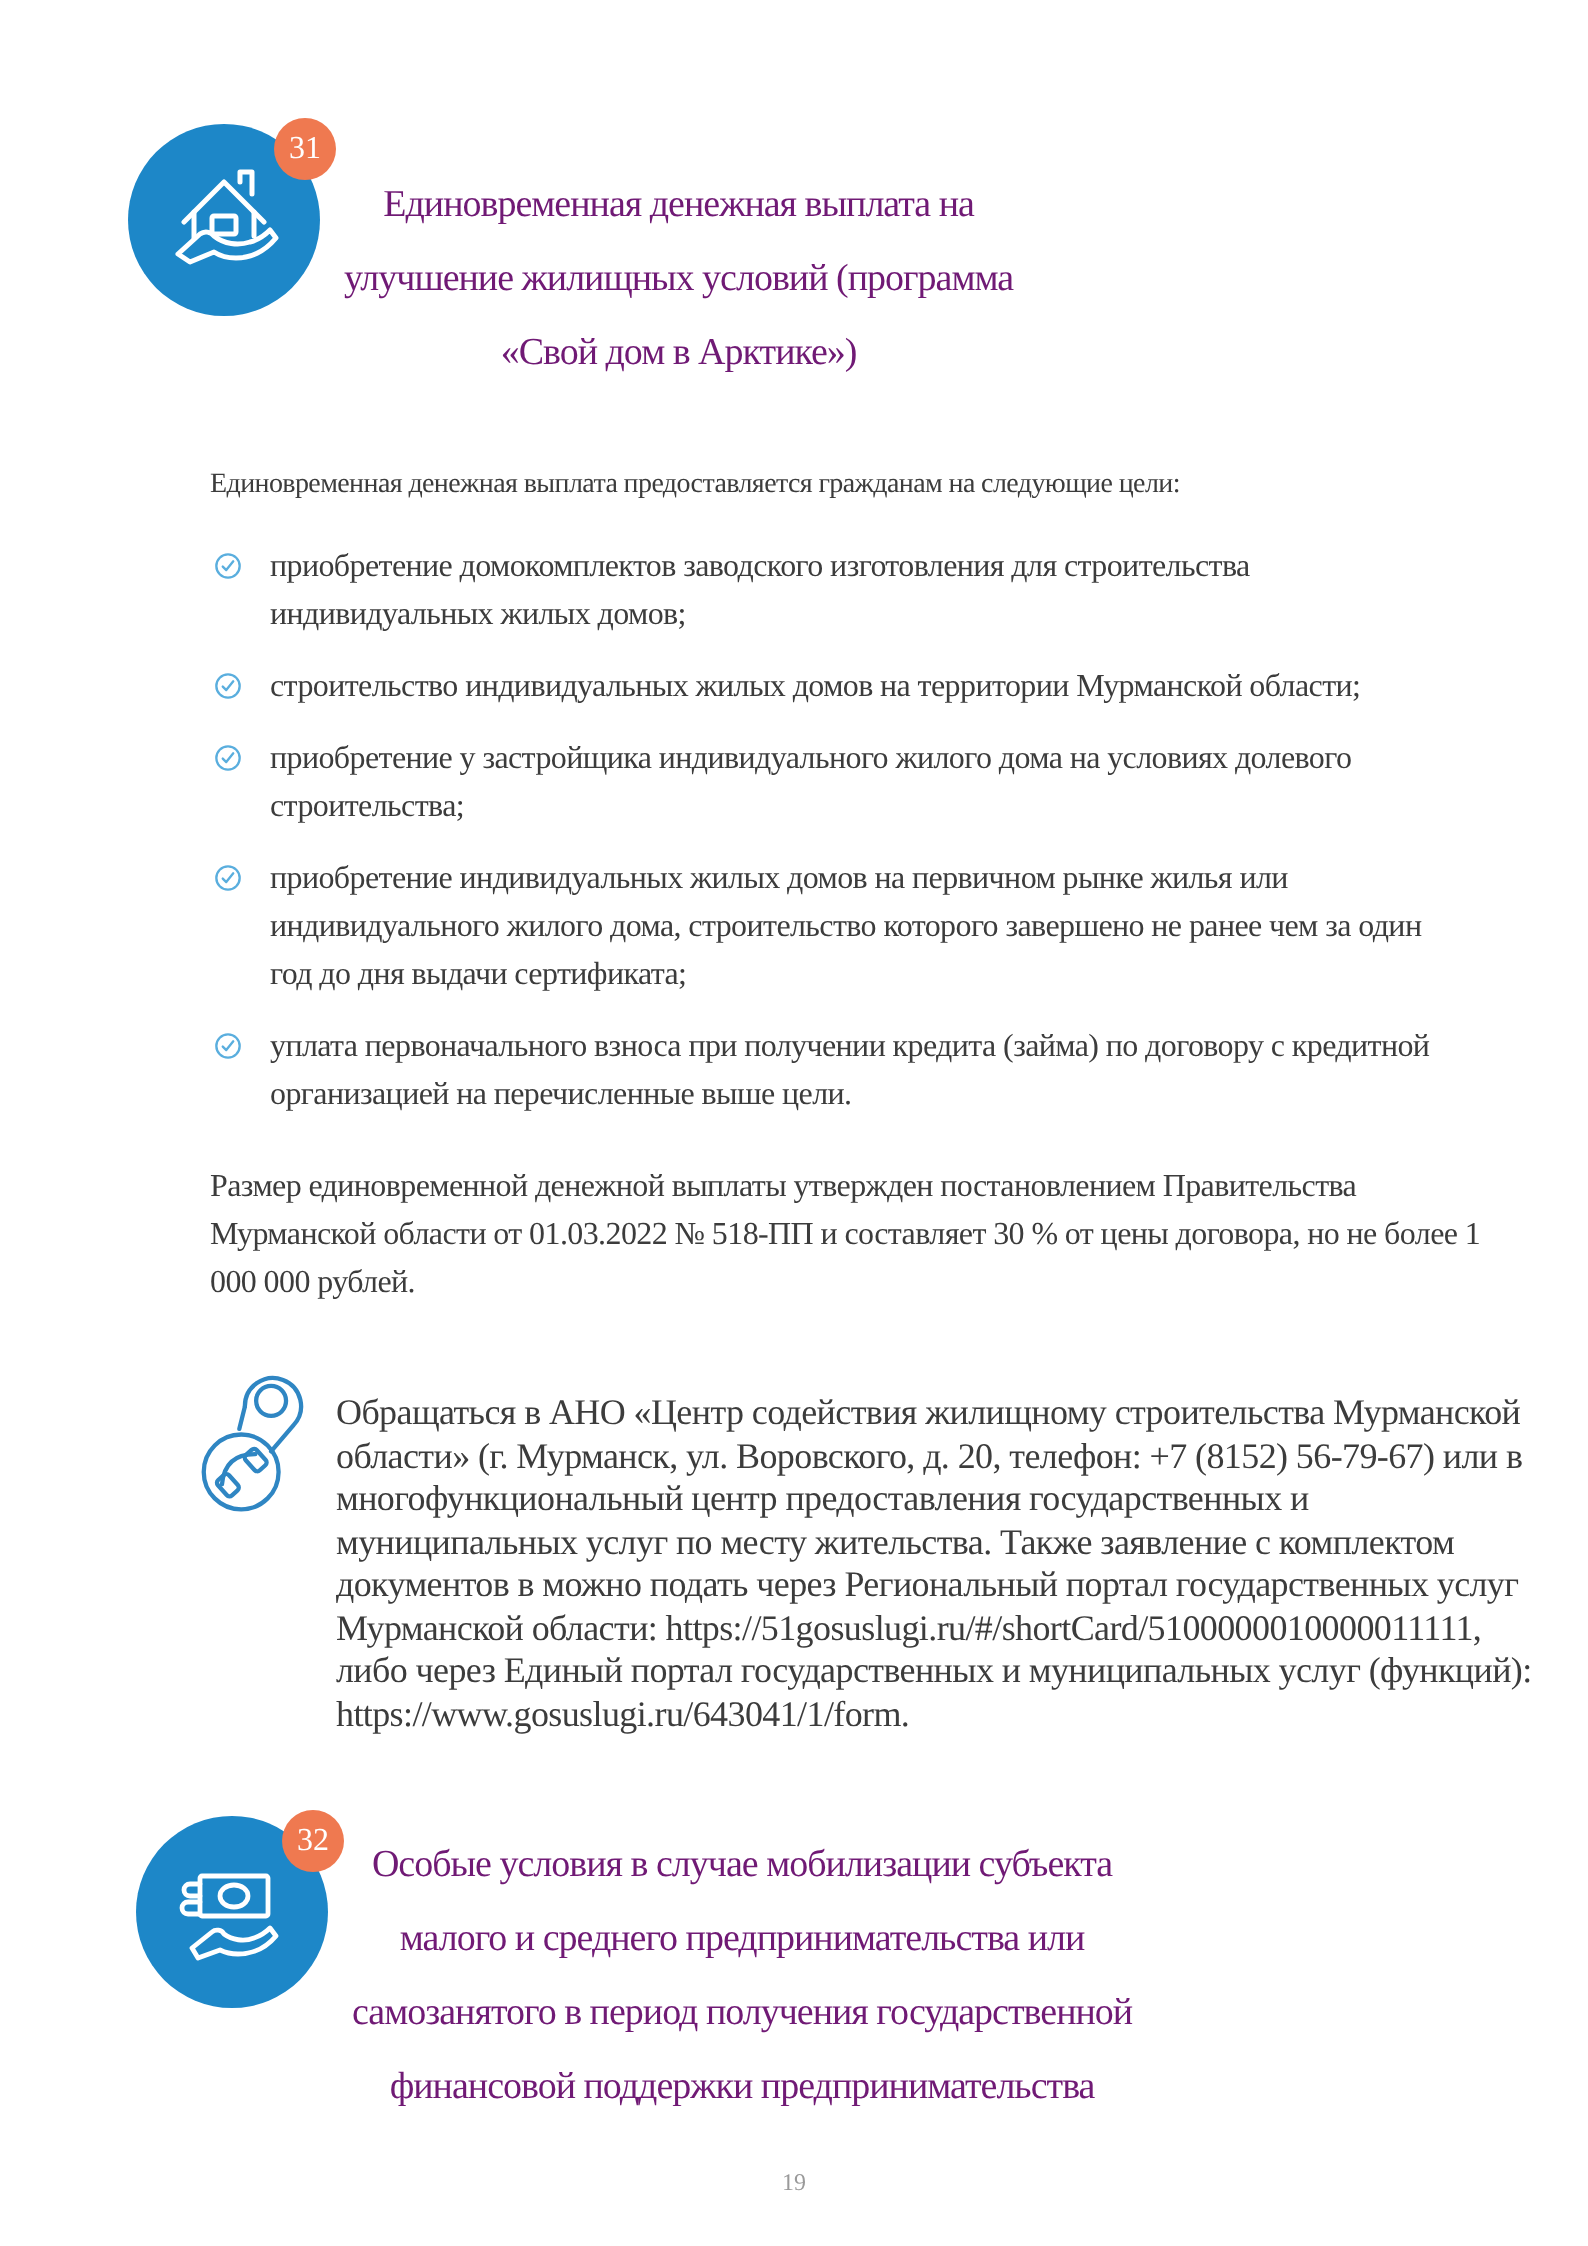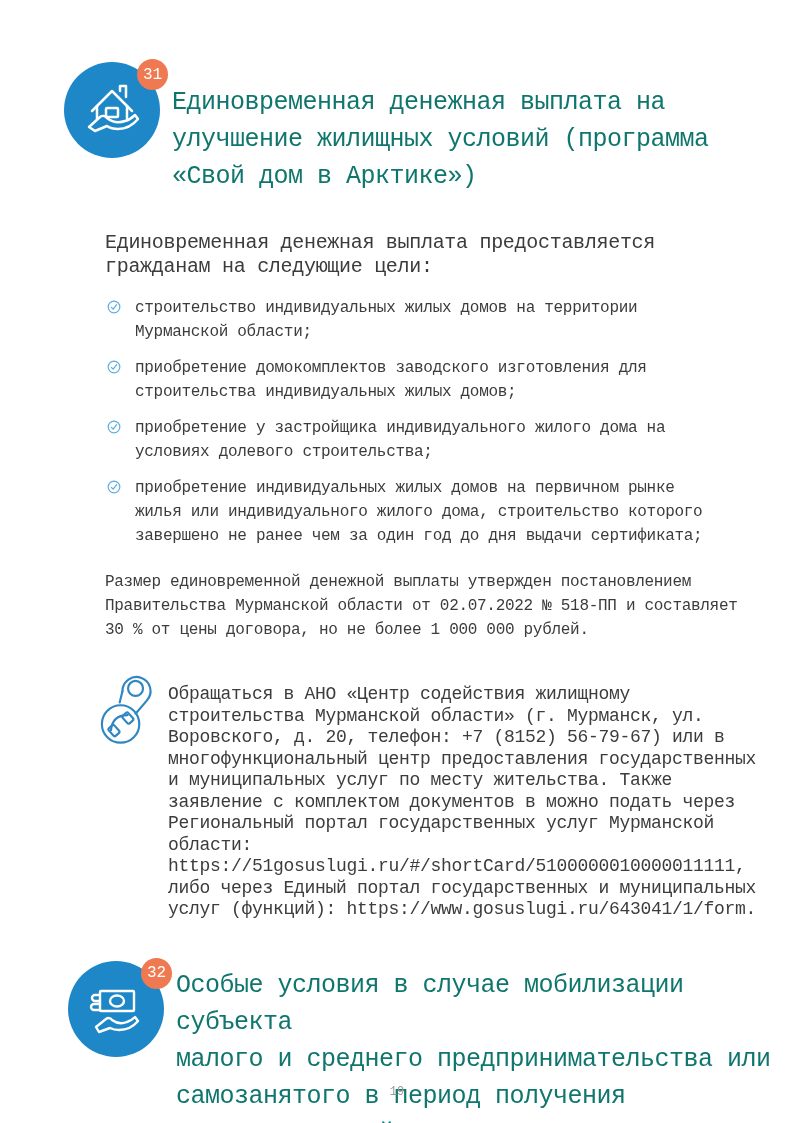--- a/index.html
+++ b/index.html
@@ -1,21 +1,21 @@
 <!DOCTYPE html>
 <html lang="ru"><head>
 <meta charset="utf-8">
 <style>
   html,body{margin:0;padding:0;background:#e8e8e8;}
   .page{
     position:relative;
     width:794px;height:1123px;
     margin:0 auto;
     background:#ffffff;
-    font-family:Liberation Mono, monospace;
+    font-family:Liberation Serif, serif;
     color:#3c3c3c;
     overflow:hidden;
     letter-spacing:-0.3px;
   }
   
   .sec-header{display:flex;align-items:flex-start;margin-left:64px;}
   .sec-header.first{padding-top:62px;}
   .icon-wrap{position:relative;width:100px;height:100px;flex:none;}
   .icon-circle{
     width:96px;height:96px;border-radius:50%;
@@ -23,26 +23,27 @@
   }
   .badge{
     position:absolute;top:-3px;right:-4px;
     width:31px;height:31px;border-radius:50%;
     background:#ef7950;color:#ffffff;
     font-size:16px;display:flex;align-items:center;justify-content:center;
     letter-spacing:0;
   }
   .sec-title{
     margin:22px 0 0 8px;
-    font-size:25px;line-height:37px;font-weight:normal;
-    color:#0f766e;white-space:pre-line;letter-spacing:-0.5px;
+    font-size:19px;line-height:37px;font-weight:normal;
+    color:#701a75;white-space:pre-line;letter-spacing:-0.5px;
     max-width:610px;
+    text-align:center;
   }
   
-  .intro{margin:36px 50px 0 105px;font-size:20px;line-height:24px;}
+  .intro{margin:36px 50px 0 105px;font-size:14px;line-height:24px;}
   .goals{list-style:none;margin:17px 40px 0 105px;padding:0;max-width:625px;}
   .goals li{display:flex;margin-bottom:12px;}
   .goal-check{flex:none;width:14px;height:14px;margin:4px 0 0 2px;color:#5aaede;}
   .goal-text{margin-left:14px;font-size:16px;line-height:24px;}
   .amount{margin:22px 45px 0 105px;font-size:16px;line-height:24px;max-width:645px;}
   .law{margin:19px 45px 0 105px;font-size:16px;line-height:24px;max-width:650px;color:#2f9bd6;}
   .contact{display:flex;margin:24px 0 0 100px;}
   .contact-icon{flex:none;width:58px;height:78px;margin-top:4px;color:#2f86c3;}
   .contact-text{margin-left:10px;font-size:18px;line-height:21.5px;max-width:608px;}
   .sec-header.second{margin-top:22px;margin-left:68px;}
@@ -79,52 +80,61 @@
   <p class="intro">Единовременная денежная выплата предоставляется гражданам на следующие цели:</p>
 
   <ul class="goals">
     <li>
       <span class="goal-check">
         <svg width="14" height="14" viewBox="0 0 24 24" fill="none" stroke="currentColor" stroke-width="2" stroke-linecap="round" stroke-linejoin="round">
           <circle cx="12" cy="12" r="10"></circle>
             <path d="M7.5 12.5 l3 3 l6 -7.5"></path>
         </svg>
       </span>
-      <span class="goal-text">строительство индивидуальных жилых домов на территории Мурманской области;</span>
+      <span class="goal-text">приобретение домокомплектов заводского изготовления для строительства индивидуальных жилых домов;</span>
     </li>
     <li>
       <span class="goal-check">
         <svg width="14" height="14" viewBox="0 0 24 24" fill="none" stroke="currentColor" stroke-width="2" stroke-linecap="round" stroke-linejoin="round">
           <circle cx="12" cy="12" r="10"></circle>
             <path d="M7.5 12.5 l3 3 l6 -7.5"></path>
         </svg>
       </span>
-      <span class="goal-text">приобретение домокомплектов заводского изготовления для строительства индивидуальных жилых домов;</span>
+      <span class="goal-text">строительство индивидуальных жилых домов на территории Мурманской области;</span>
     </li>
     <li>
       <span class="goal-check">
         <svg width="14" height="14" viewBox="0 0 24 24" fill="none" stroke="currentColor" stroke-width="2" stroke-linecap="round" stroke-linejoin="round">
           <circle cx="12" cy="12" r="10"></circle>
             <path d="M7.5 12.5 l3 3 l6 -7.5"></path>
         </svg>
       </span>
       <span class="goal-text">приобретение у застройщика индивидуального жилого дома на условиях долевого строительства;</span>
     </li>
     <li>
       <span class="goal-check">
         <svg width="14" height="14" viewBox="0 0 24 24" fill="none" stroke="currentColor" stroke-width="2" stroke-linecap="round" stroke-linejoin="round">
           <circle cx="12" cy="12" r="10"></circle>
             <path d="M7.5 12.5 l3 3 l6 -7.5"></path>
         </svg>
       </span>
       <span class="goal-text">приобретение индивидуальных жилых домов на первичном рынке жилья или индивидуального жилого дома, строительство  которого завершено не ранее чем за один год до дня выдачи сертификата;</span>
     </li>
+    <li>
+      <span class="goal-check">
+        <svg width="14" height="14" viewBox="0 0 24 24" fill="none" stroke="currentColor" stroke-width="2" stroke-linecap="round" stroke-linejoin="round">
+          <circle cx="12" cy="12" r="10"></circle>
+            <path d="M7.5 12.5 l3 3 l6 -7.5"></path>
+        </svg>
+      </span>
+      <span class="goal-text">уплата первоначального взноса при получении кредита (займа) по договору с кредитной организацией на перечисленные выше цели.</span>
+    </li>
   </ul>
 
-  <p class="amount">Размер единовременной денежной выплаты утвержден постановлением Правительства Мурманской области от 02.07.2022 № 518-ПП и составляет 30 % от цены договора, но не более 1 000 000 рублей.</p>
+  <p class="amount">Размер единовременной денежной выплаты утвержден постановлением Правительства Мурманской области от 01.03.2022 № 518-ПП и составляет 30 % от цены договора, но не более 1 000 000 рублей.</p>
 
 
   <div class="contact">
     <span class="contact-icon">
       <svg width="58" height="78" viewBox="0 0 62 80" fill="none" stroke="currentColor" stroke-width="2.3" stroke-linecap="round" stroke-linejoin="round">
         <circle cx="38" cy="18" r="8"></circle>
         <path d="M24 21 a15 15 0 1 1 26 10 L38 45"></path>
         <path d="M24 21 L21 33"></path>
         <circle cx="22" cy="56" r="20"></circle>
         <g transform="rotate(-42 22 56)">

